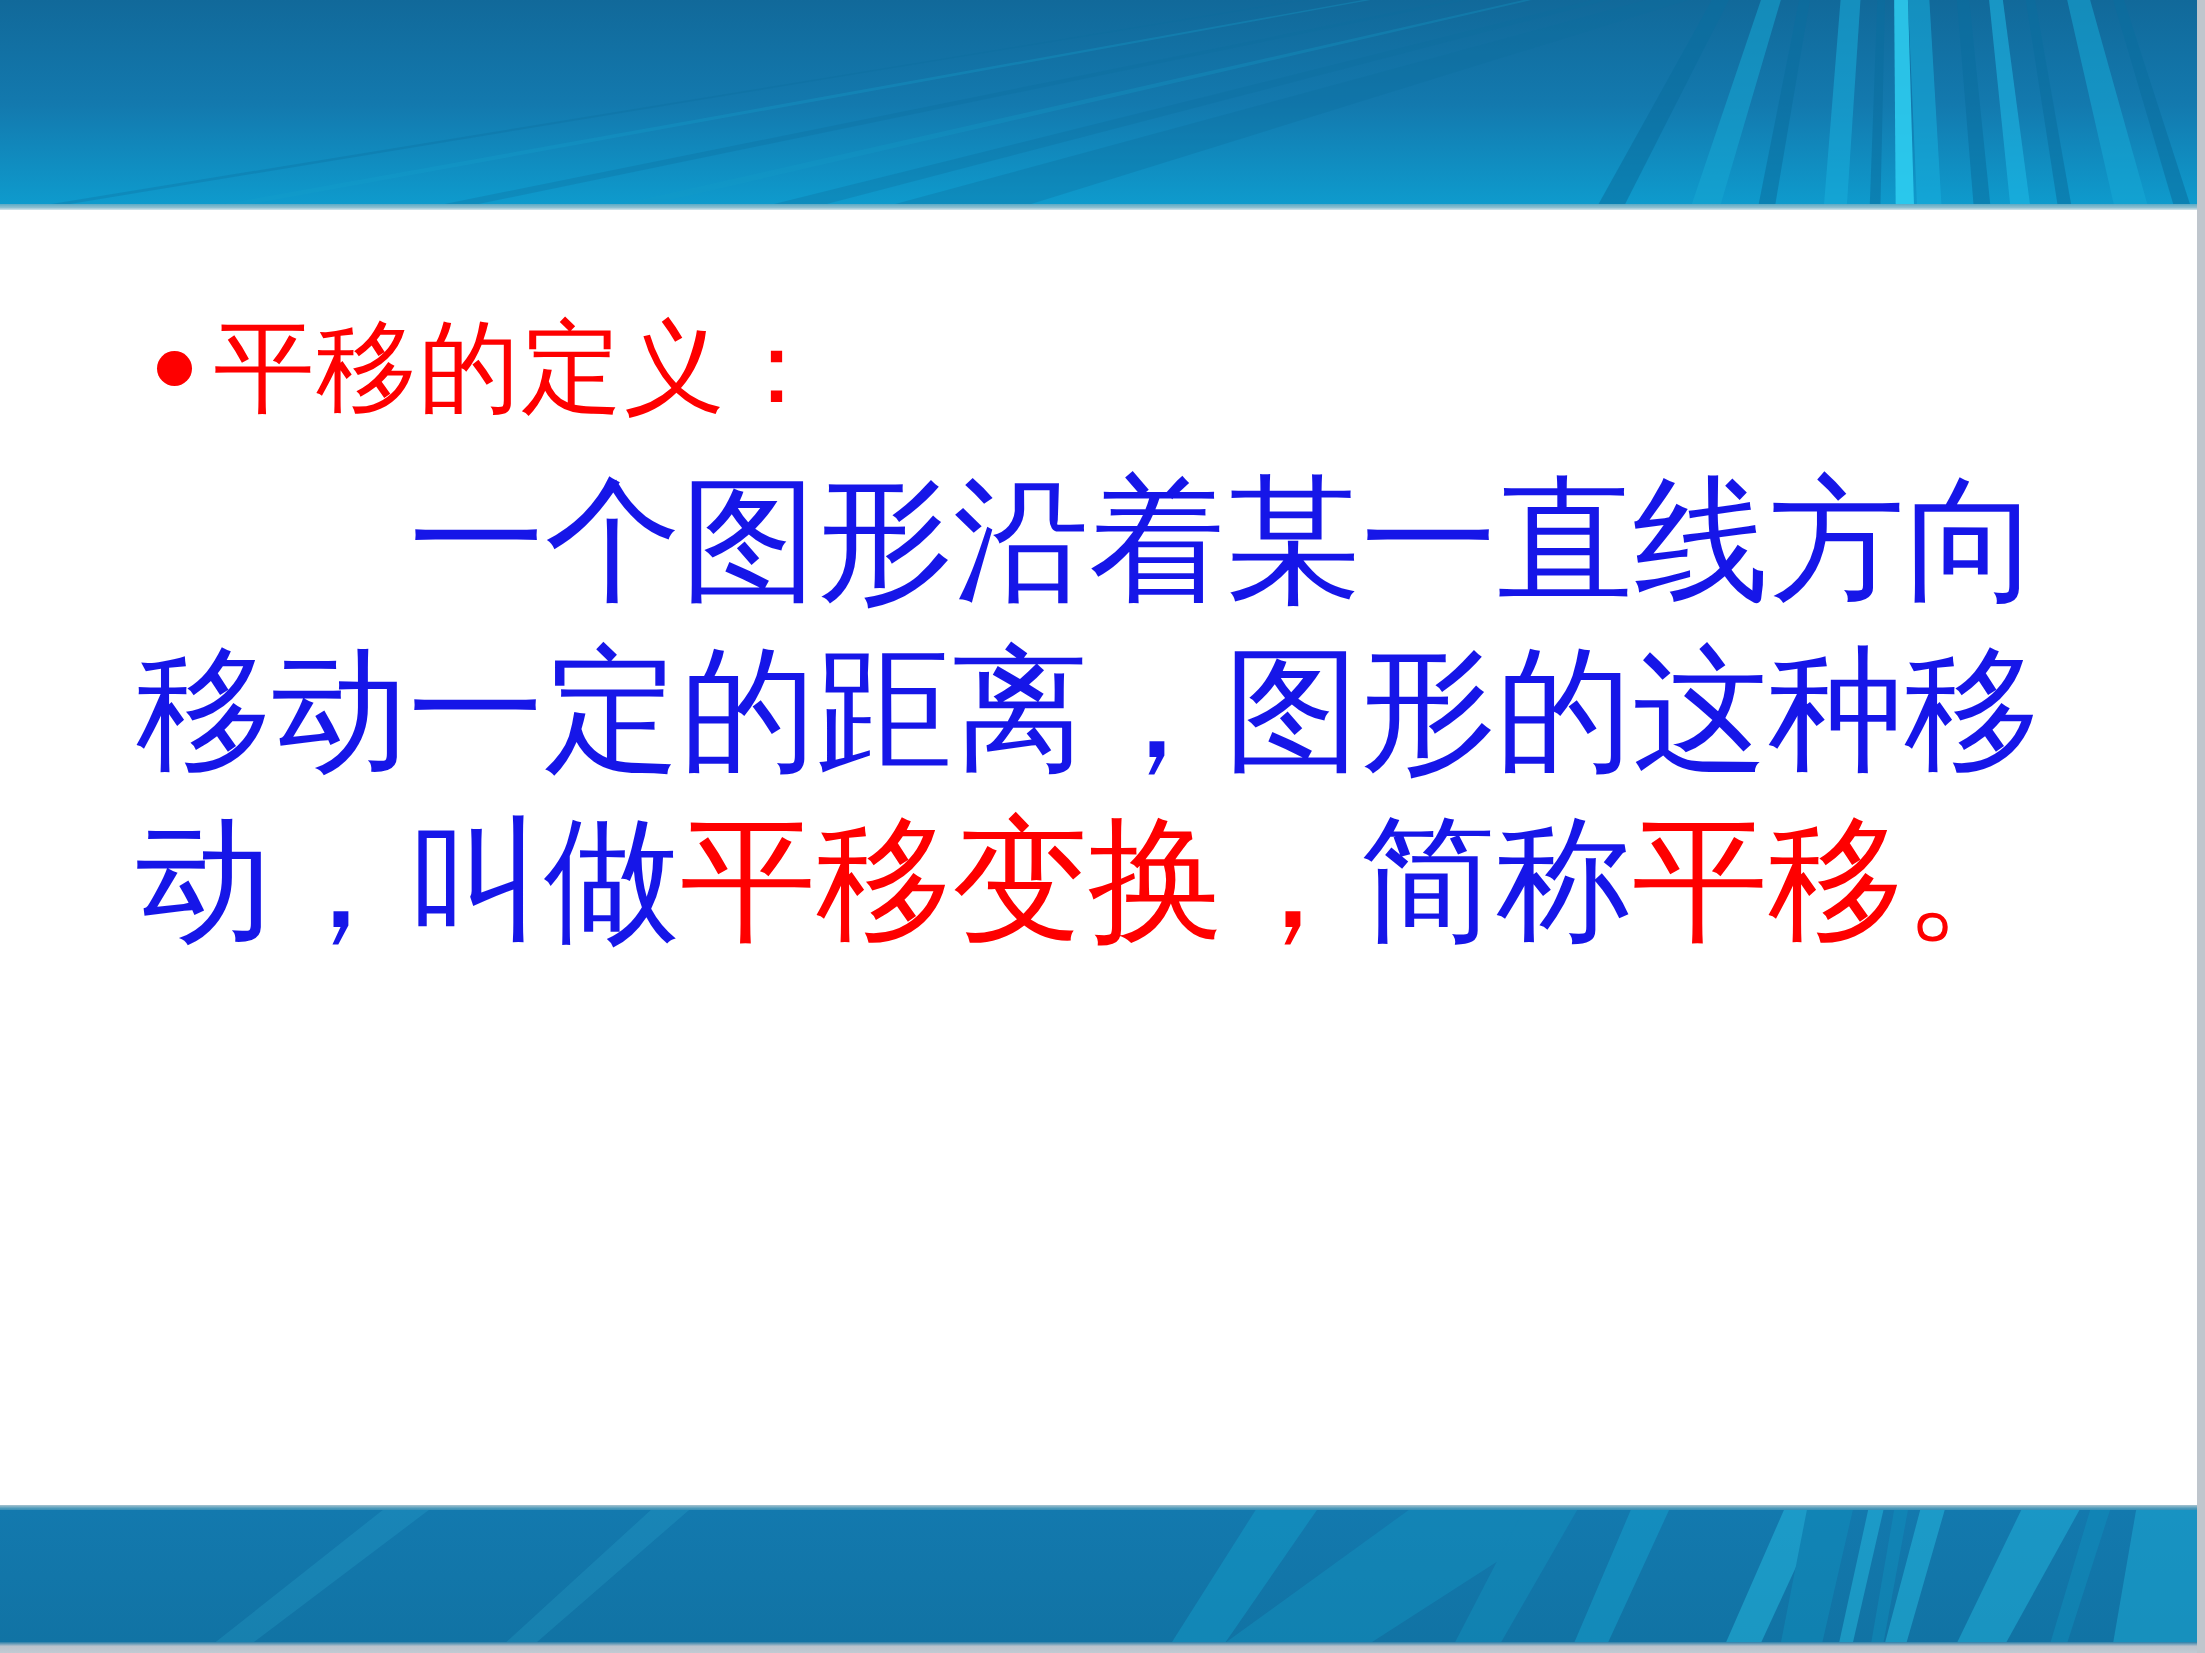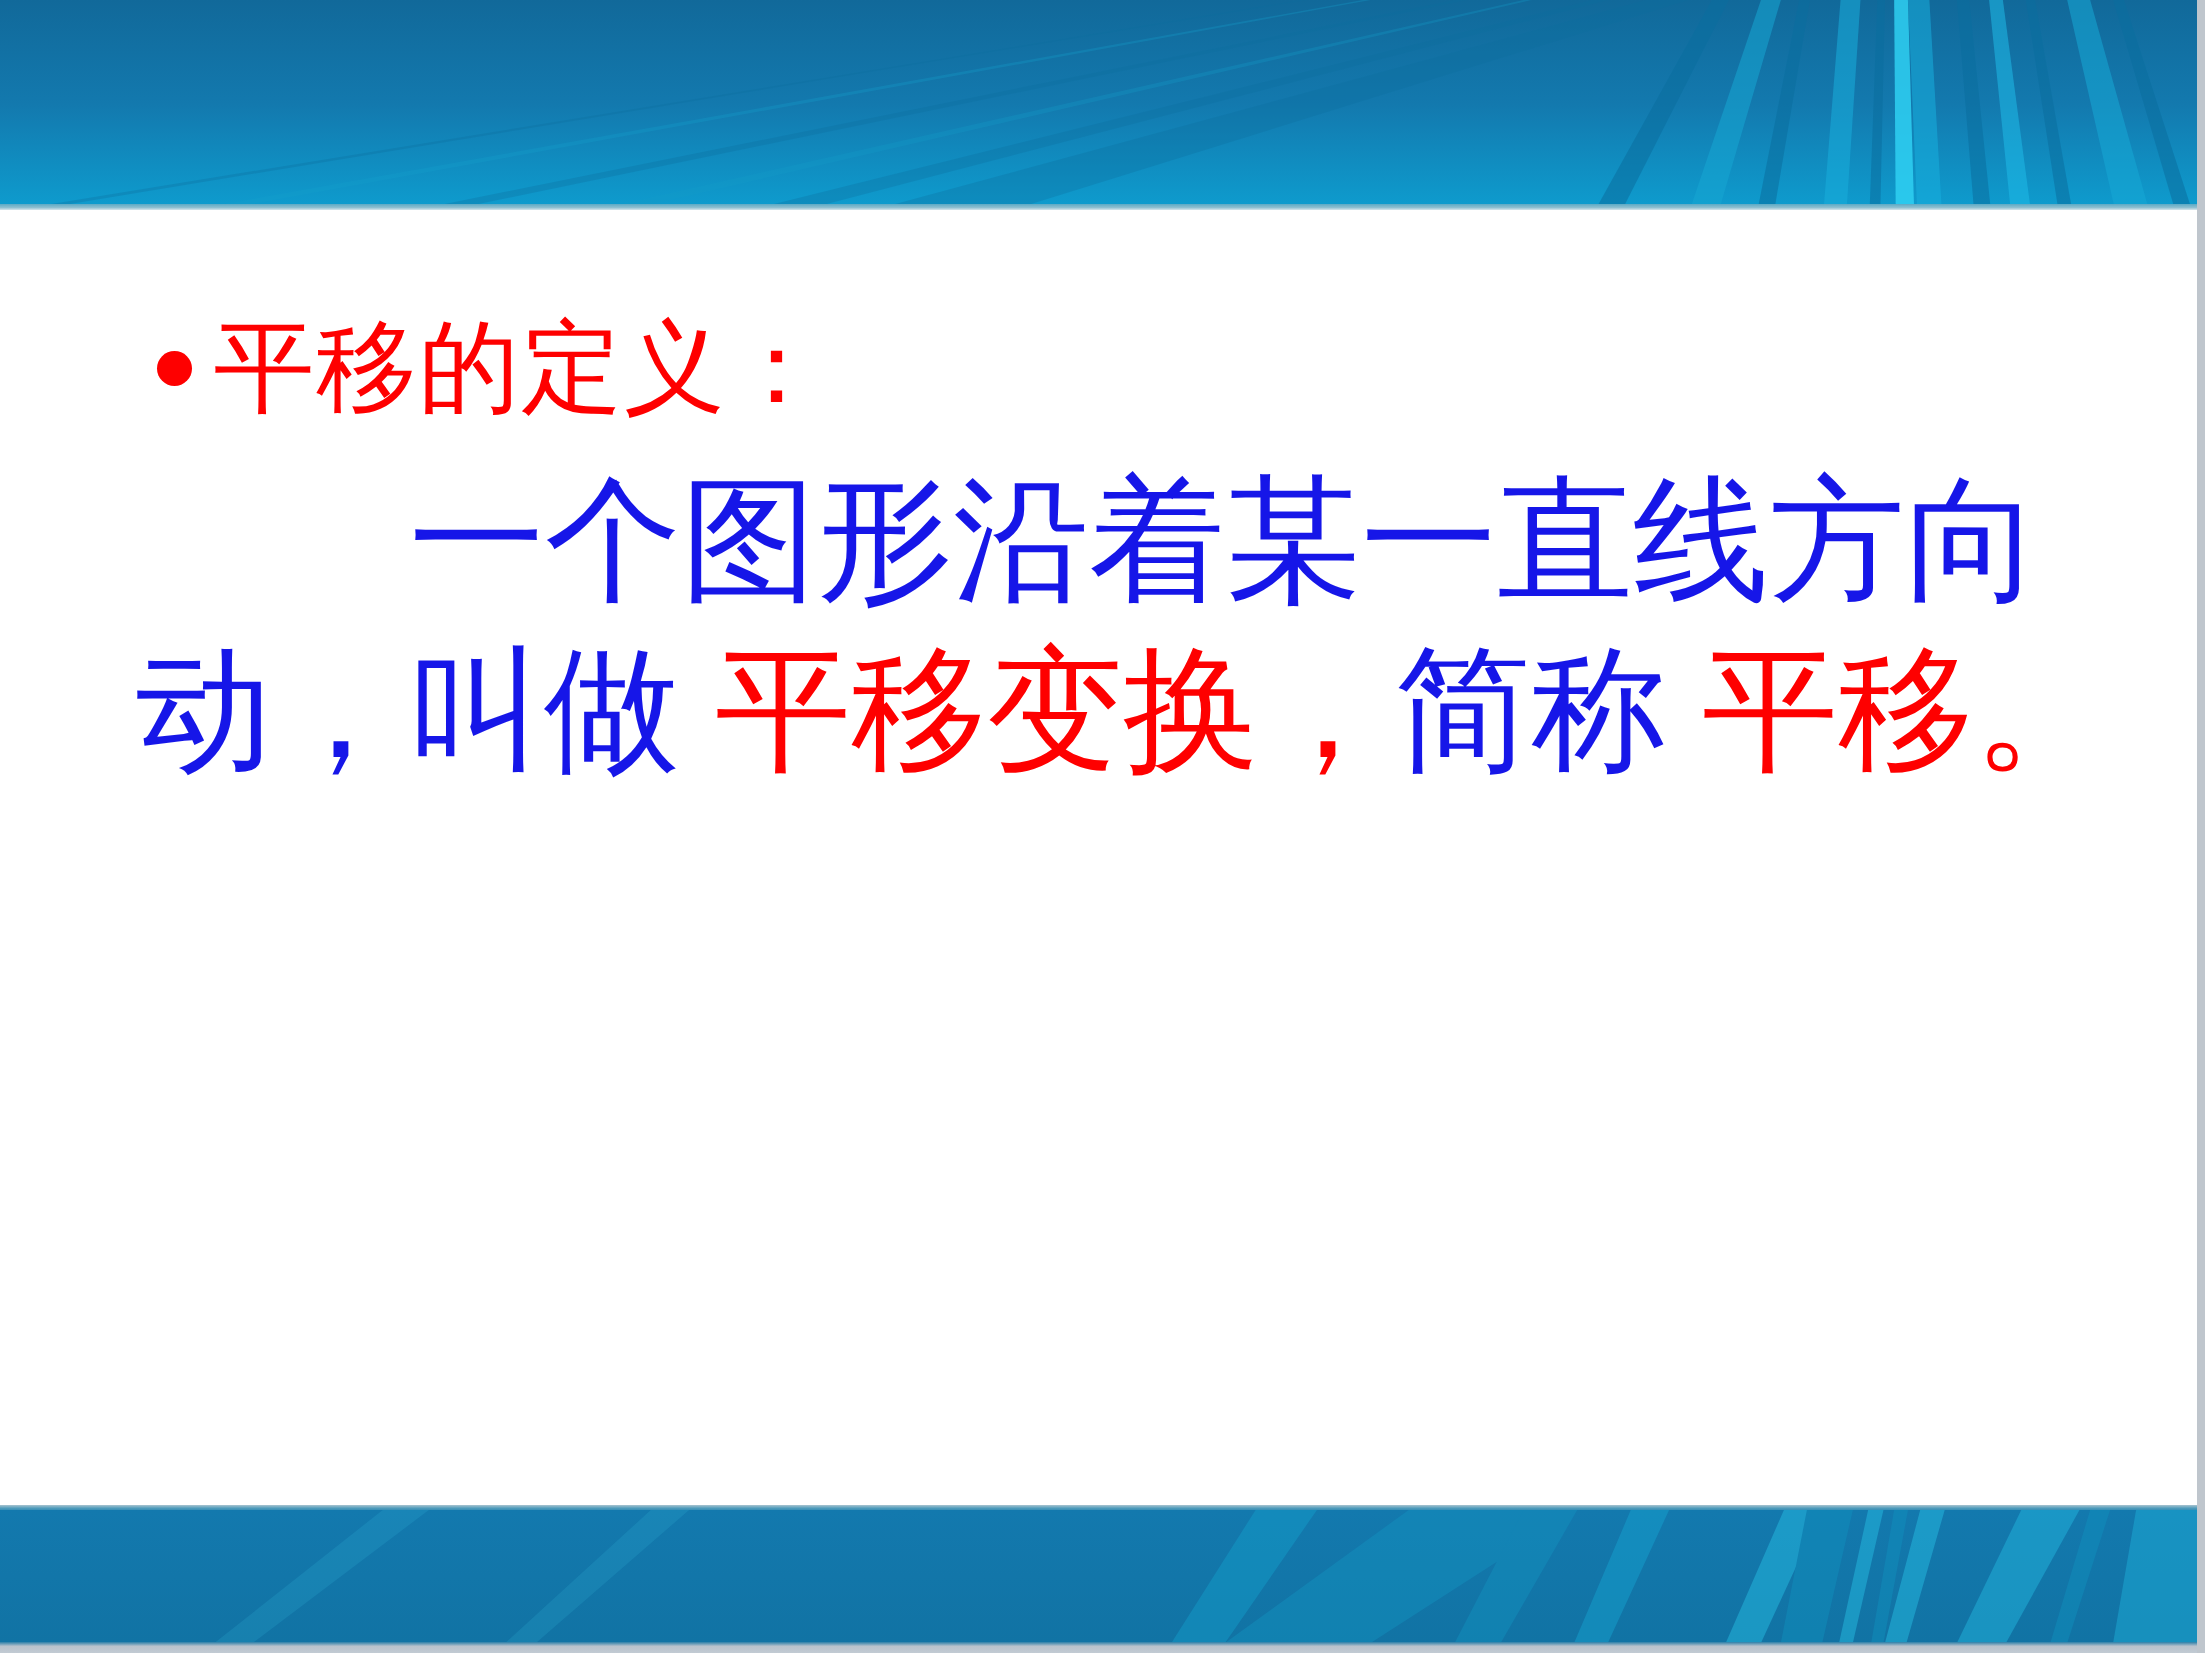--- a/index.html
+++ b/index.html
@@ -114,21 +114,20 @@
     white-space: nowrap;
     letter-spacing: 0px;
     font-family: Liberation Sans, sans-serif;
   }
   .body-line .indent {
     display: inline-block;
     width: 273px;
   }
   .em-red {
     color: #FE0000;
-    margin-left: 35px;
   }
 </style>
 </head>
 <body>
 
 <div id="slide">
 
   <div id="top-banner" class="banner">
     <svg width="2205" height="208" viewBox="0 0 2880 272" preserveAspectRatio="none">
       <defs>
@@ -174,20 +173,23 @@
       <span id="title-bullet"></span>
       <span id="title-text">平移的定义：</span>
     </div>
 
     <div id="body-block">
 
       <div class="body-line">
         <span class="indent"></span><span>一个图形沿着某一直线方向</span>
       </div>
 
+      <div class="body-line">
+        <span>移动一定的距离，图形的这种移</span>
+      </div>
 
       <div class="body-line">
         <span>动，叫做</span><span class="em-red">平移变换，</span><span>简称</span><span class="em-red">平移。</span>
       </div>
 
     </div>
   </div>
 
   <div id="bottom-banner-edge"></div>
   <div id="bottom-banner" class="banner">

